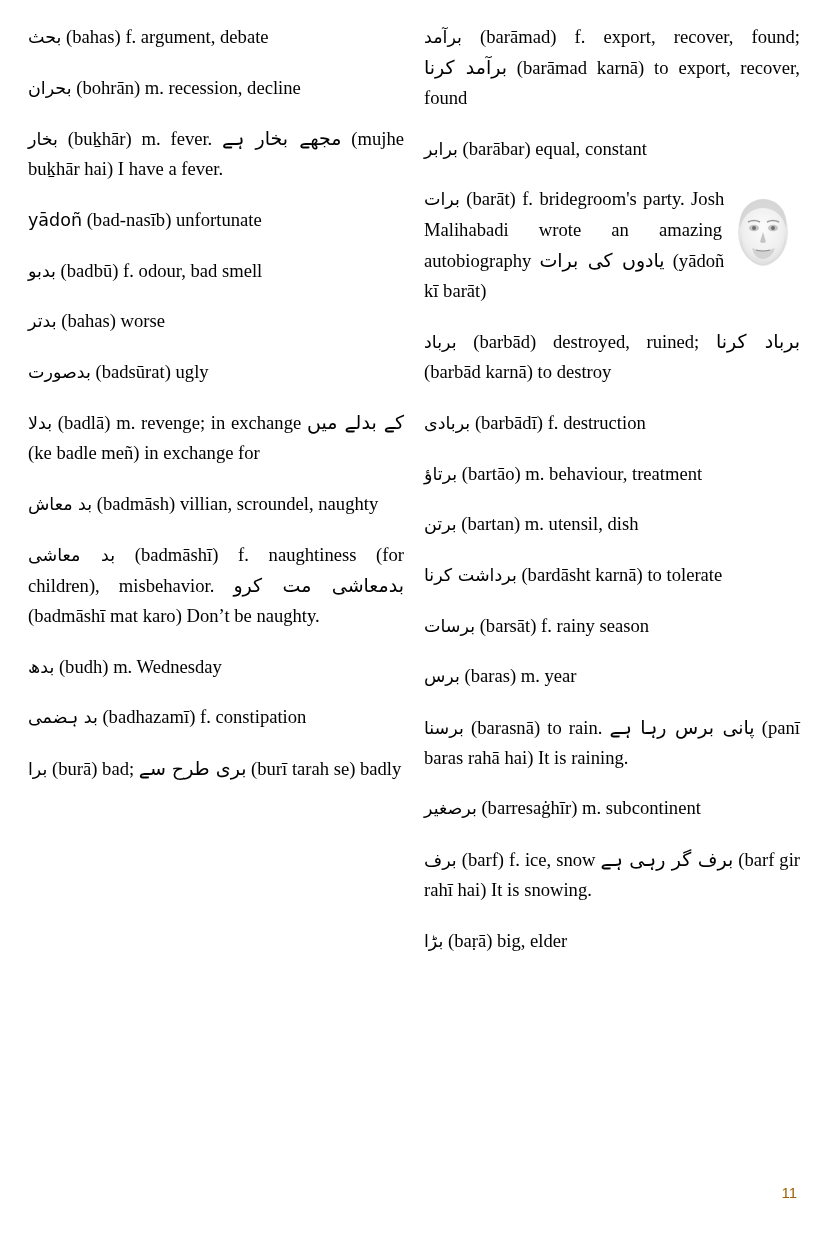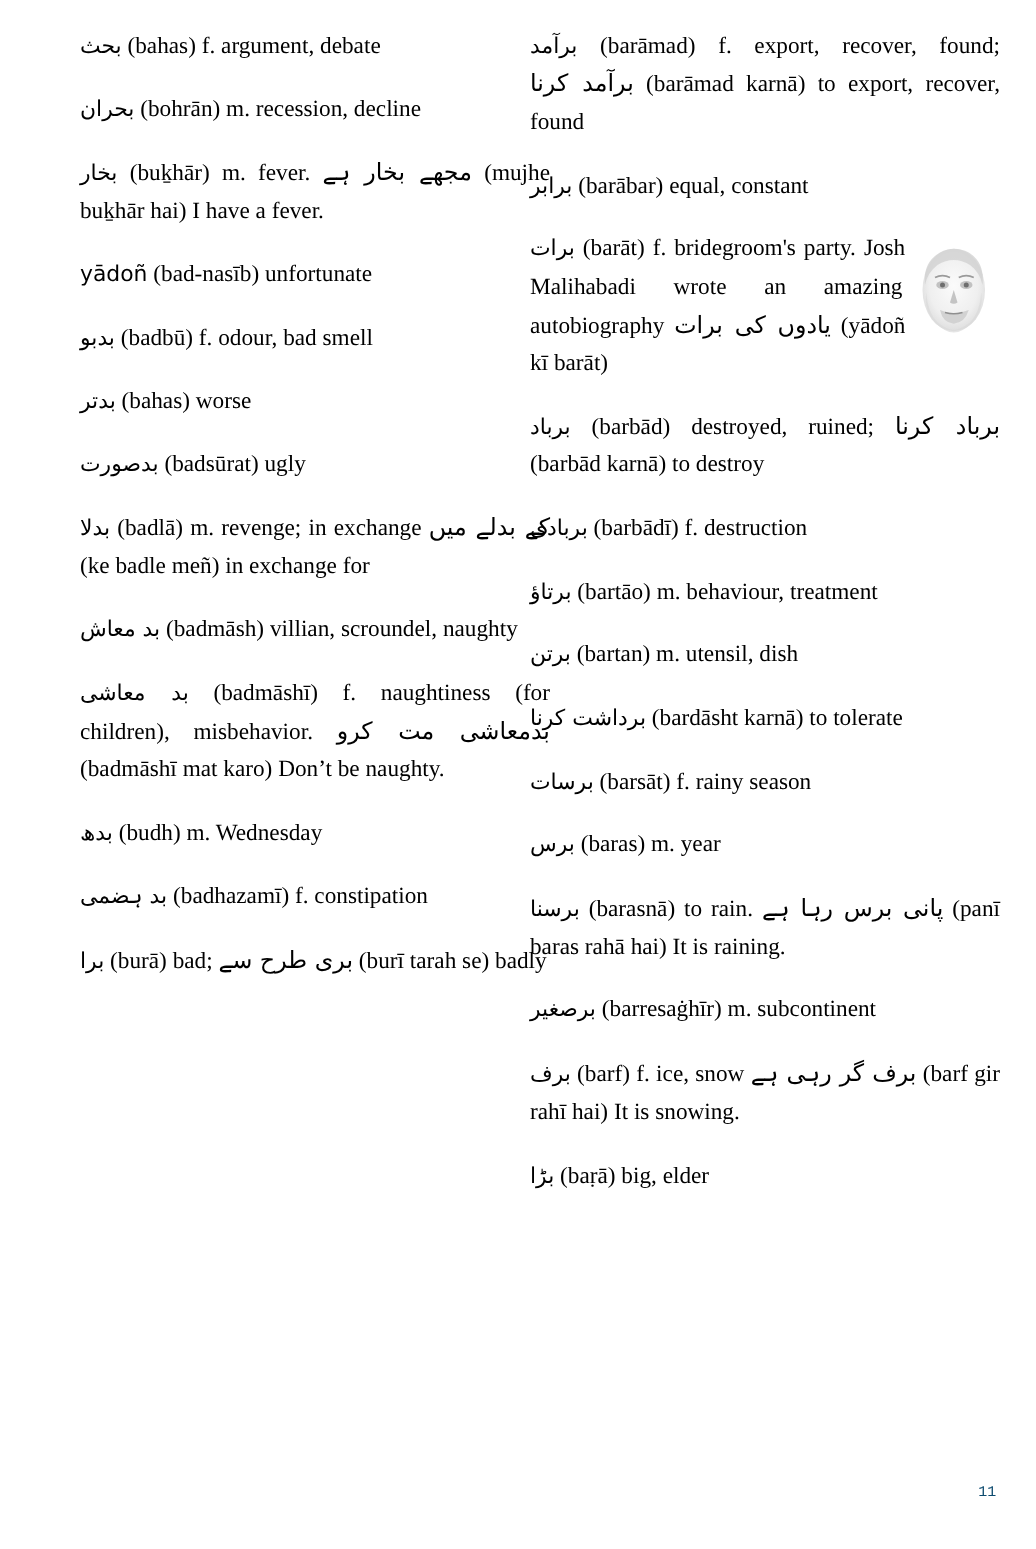--- a/index.html
+++ b/index.html
@@ -25,21 +25,21 @@
     left: 28px;
     width: 772px;
     height: 1120px;
   }
   .column {
     position: absolute;
     top: 0;
     width: 376px;
     height: 100%;
   }
-  .column.left  { left: 0; margin-left: 36px; }
+  .column.left  { left: 0; }
   .column.right { left: 396px; }
 
   .entry {
     font-size: 18.6px;
     line-height: 1.62;
     text-align: justify;
     text-justify: inter-word;
     margin: 0 0 20.5px 0;
     -webkit-hyphens: none;
     hyphens: none;
@@ -64,23 +64,23 @@
     height: 84px;
     margin: 4px 6px 2px 10px;
     shape-outside: ellipse(50% 50%);
   }
   .portrait svg { display: block; width: 100%; height: 100%; }
 
   #page-number {
     position: absolute;
     right: 32px;
     bottom: 38px;
-    font-size: 12px;
-    color: #0c4a6e;
-    font-family: Liberation Mono, monospace;
+    font-size: 15px;
+    color: #a16207;
+    font-family: Liberation Sans, sans-serif;
   }
 </style>
 </head>
 <body>
 
 <div id="page">
 
   <div id="columns">
 
     <div class="column left">

